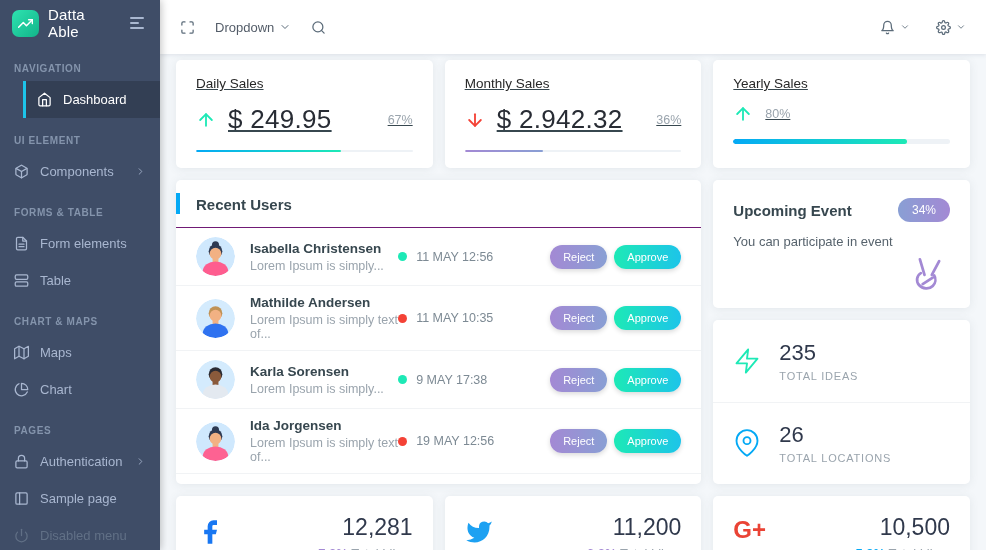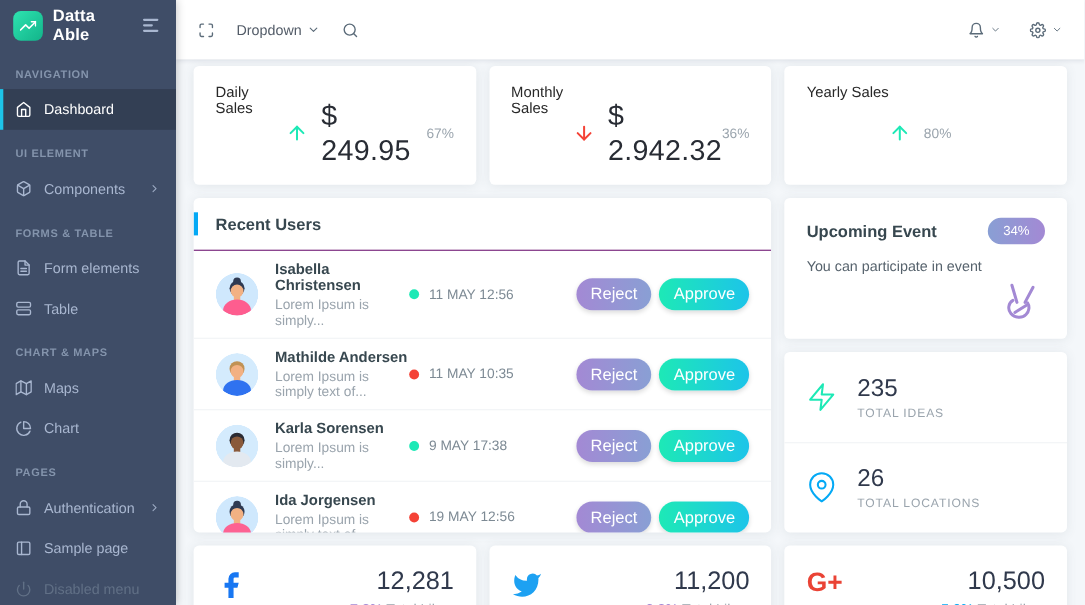--- a/index.html
+++ b/index.html
@@ -11,21 +11,21 @@
     color:#37474f;
   }
   svg { display:block; }
 
   
   .sidebar {
     position:absolute; left:0; top:0; width:160px; height:550px;
     background:#3f4d67; color:#a9b7d0; z-index:20;
     box-shadow:1px 0 8px rgba(0,0,0,0.25);
   }
-  .sidebar-header { height:46px; display:flex; align-items:center; padding:0 12px; gap:9px;font-weight:bold; }
+  .sidebar-header { height:46px; display:flex; align-items:center; padding:0 12px; gap:9px; }
   .logo-badge {
     width:27px; height:27px; border-radius:7px;
     background:linear-gradient(135deg,#2ee3b0,#12b48a);
     display:flex; align-items:center; justify-content:center; color:#fff; flex:0 0 auto;
   }
   .brand-name { color:#fff; font-size:15px; letter-spacing:.2px; flex:1; }
   .menu-toggle { color:#a9b7d0; cursor:pointer; display:flex; flex-direction:column; gap:3px; padding:4px; }
   .menu-toggle span { display:block; height:2px; border-radius:1px; background:currentColor; }
   .menu-toggle .l1 { width:14px; } .menu-toggle .l2 { width:9px; } .menu-toggle .l3 { width:14px; }
 
@@ -35,21 +35,21 @@
   }
   .nav-item {
     display:flex; align-items:center; gap:11px;
     padding:11px 14px; font-size:13px; color:#a9b7d0; cursor:pointer;
     border-left:3px solid transparent; padding-left:11px;
   }
   .nav-item .nav-icon { flex:0 0 auto; color:#a9b7d0; }
   .nav-item .nav-label { flex:1; white-space:nowrap; overflow:hidden; }
   .nav-item .nav-chevron { flex:0 0 auto; opacity:.9; }
   .nav-item.active {
-    background:#333f54; color:#fff; border-left-color:#1dc4e9;
+    background:#333f54; color:#fff; border-left-color:#1dc4e9;margin-left:23px;
   }
   .nav-item.active .nav-icon { color:#fff; }
   .nav-item.disabled { color:#617086; cursor:default; }
   .nav-item.disabled .nav-icon { color:#617086; }
 
   
   .topbar {
     position:absolute; left:160px; top:0; right:0; height:54px;
     background:#fff; box-shadow:0 1px 4px rgba(63,77,103,0.12);
     display:flex; align-items:center; padding:0 20px; z-index:10; color:#5b6b79;
@@ -66,21 +66,21 @@
     display:grid; grid-template-columns:repeat(3,1fr);
     grid-template-rows:108px 128px 164px 120px; gap:12px;
   }
   .card {
     background:#fff; border-radius:5px;
     box-shadow:0 1px 10px rgba(69,90,100,0.10);
     overflow:hidden;
   }
 
   
-  .sales-card { padding:16px 20px; display:flex; flex-direction:row; }
+  .sales-card { padding:16px 20px; display:flex; flex-direction:column;text-decoration:underline; }
   .sales-title { font-size:13.5px; color:#282828; }
   .sales-mid { display:flex; align-items:center; margin-top:13px; }
   .trend-icon { margin-right:12px; }
   .trend-up { color:#1de9b6; }
   .trend-down { color:#f44236; }
   .sales-value { font-size:26px; font-weight:300; color:#282c34; letter-spacing:.3px; flex:1; }
   .sales-percent { font-size:12.5px; color:#9aa4ad; }
   .progress-track { margin-top:15px; height:5px; border-radius:3px; background:#eef2f6; overflow:hidden; }
   .progress-fill { height:100%; border-radius:3px; }
 
@@ -97,21 +97,21 @@
   .user-row:last-child { border-bottom:none; }
   .avatar { width:39px; height:39px; flex:0 0 auto; border-radius:50%; overflow:hidden; }
   .user-info { flex:1; margin-left:15px; min-width:0; }
   .user-name { font-size:13.5px; color:#37474f; font-weight:bold; }
   .user-desc { font-size:12.5px; color:#9aa4ad; margin-top:3px; }
   .user-time { width:152px; display:flex; align-items:center; gap:9px; flex:0 0 auto; }
   .status-dot { width:9px; height:9px; border-radius:50%; background:currentColor; flex:0 0 auto; }
   .time-text { font-size:12.5px; color:#7d8a94; }
   .user-actions { display:flex; gap:7px; flex:0 0 auto; }
   .btn-pill {
-    border:none; color:#fff; font-size:15px; font-family:inherit;
+    border:none; color:#fff; font-size:11px; font-family:inherit;
     padding:6px 13px; border-radius:20px; cursor:pointer;
     box-shadow:0 2px 5px rgba(0,0,0,0.15);
   }
   .btn-reject { background:linear-gradient(90deg,#a389d4,#899fd4); }
   .btn-approve { background:linear-gradient(90deg,#1de9b6,#1dc4e9); }
 
   
   .event-card { padding:18px 20px; position:relative; }
   .event-top { display:flex; align-items:center; justify-content:space-between; }
   .event-title { font-size:15px; font-weight:bold; color:#37474f; }

